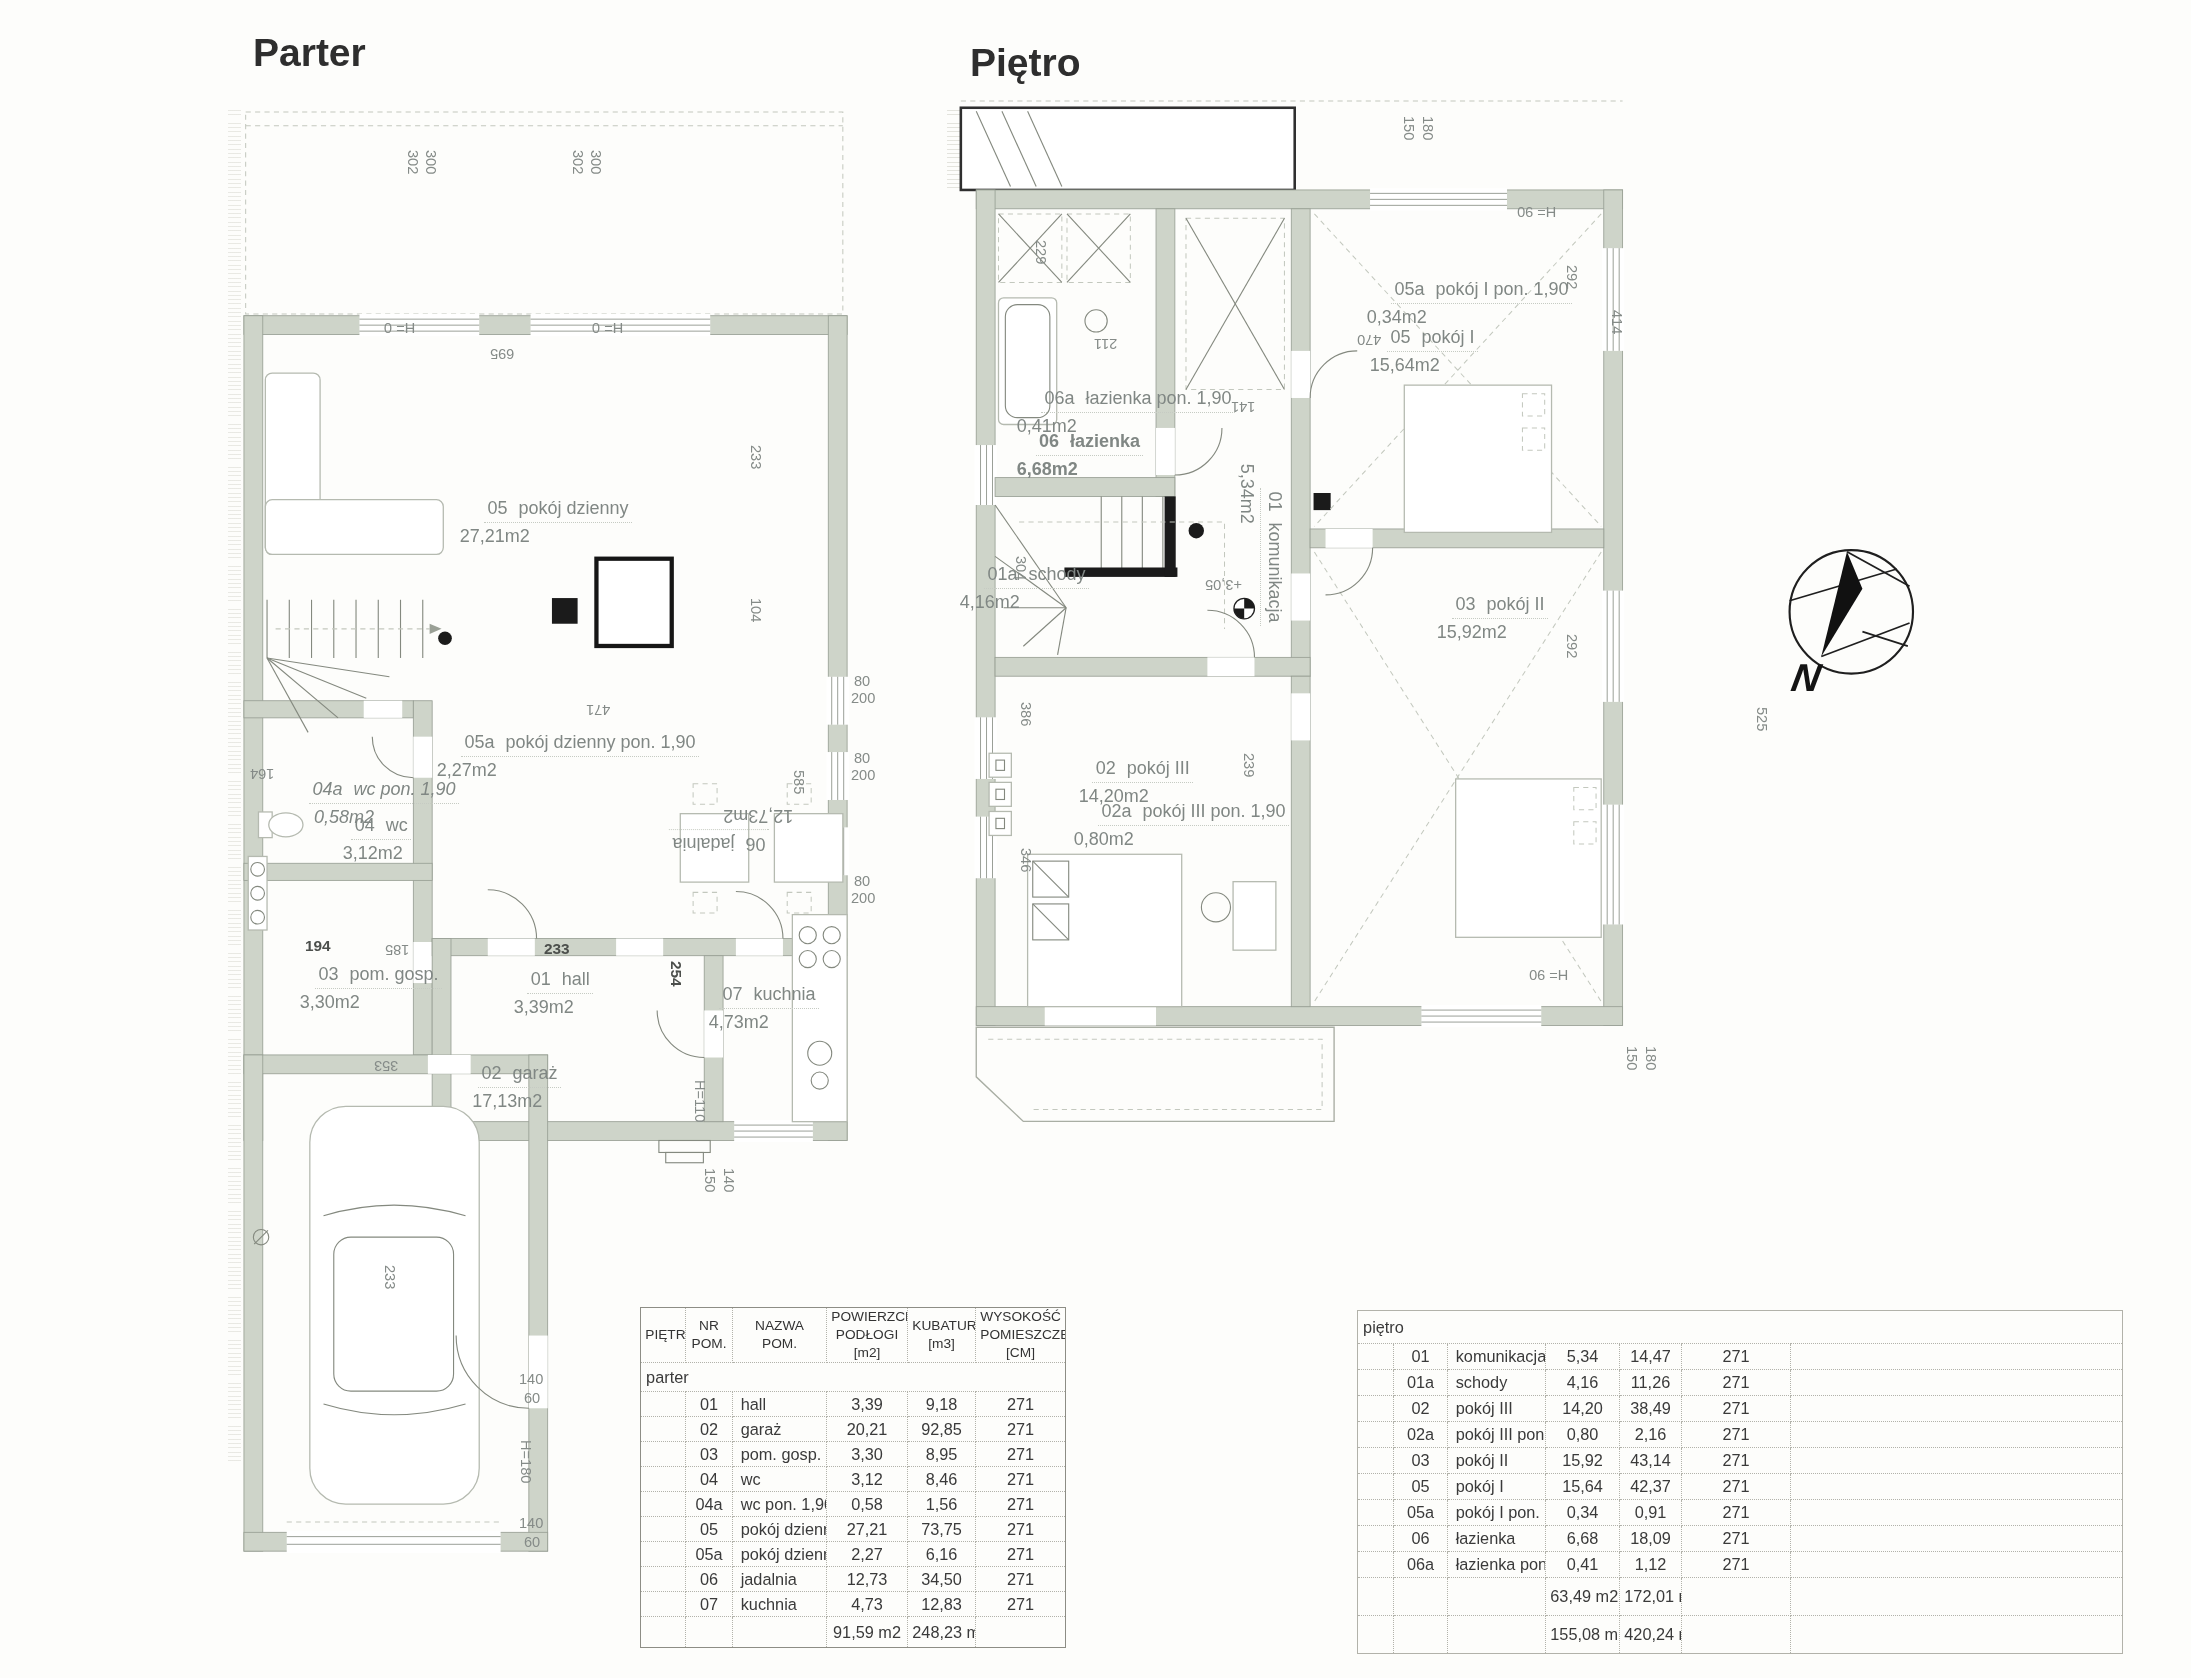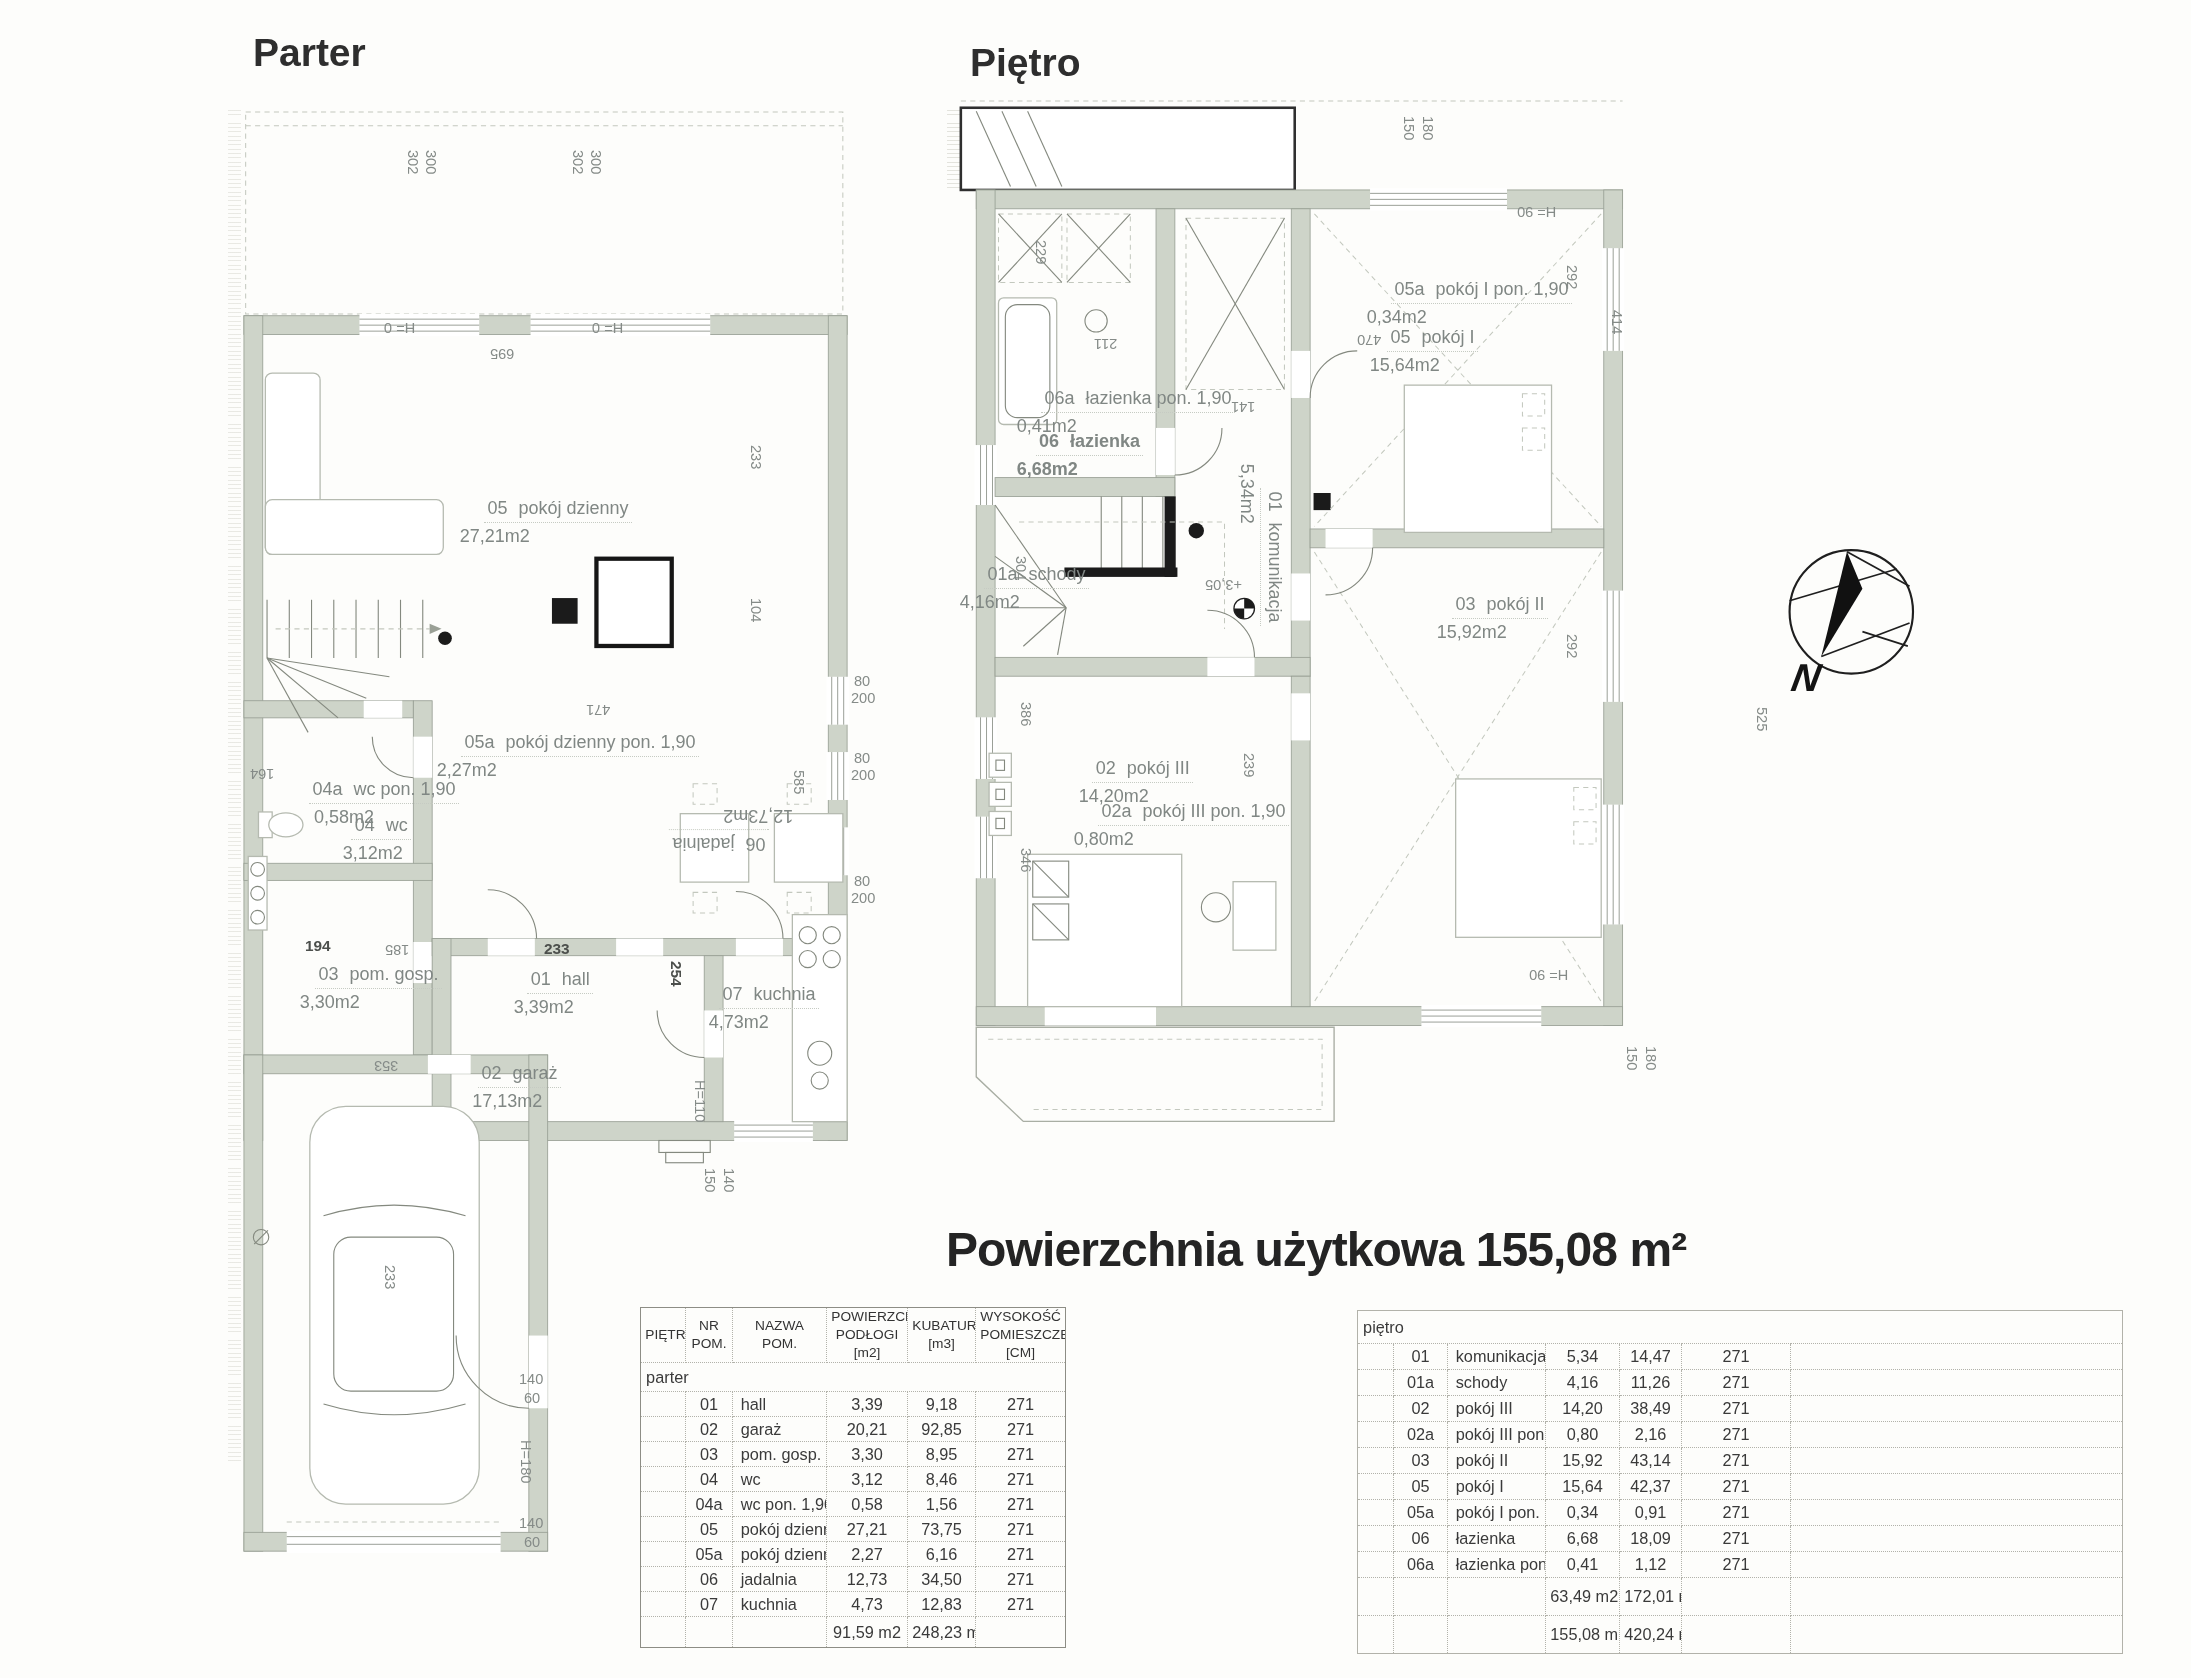--- a/index.html
+++ b/index.html
@@ -36,21 +36,20 @@
   .blk{fill:#1b1b1b;stroke:none;}
   .winl{stroke:#8a9086;stroke-width:1;}
 </style>
 </head>
 <body>
 
 <div id="canvas">
 
   <div class="fptitle" style="left:253px;top:31px;">Parter</div>
   <div class="fptitle" style="left:970px;top:41px;">Piętro</div>
-  <div class="main-title" style="left:946px;top:1222px;">Powierzchnia użytkowa 155,08 m²</div>
 
   <div class="hatch" style="left:228px;top:110px;width:13px;height:1356px;opacity:.55;"></div>
   <div class="hatch" style="left:947px;top:110px;width:13px;height:81px;opacity:.7;"></div>
 
   <svg class="abs" style="left:214px;top:86px;" width="693" height="1481" viewBox="0 0 810 1730">
 
     <rect class="dsh" x="37" y="30" width="698" height="236"></rect>
     <line class="dsh" x1="37" y1="46" x2="735" y2="46"></line>
 
     <rect class="w" x="35" y="268" width="705" height="22"></rect>
@@ -349,21 +348,21 @@
   <div class="compass-n" style="left:1792px;top:656px;">N</div>
 
   <div class="rlabel" style="left:458px;top:495px;">
     <div class="l1"><span class="code">05</span><span>pokój dzienny</span></div>
     <div class="l2">27,21m2</div>
   </div>
   <div class="rlabel" style="left:435px;top:729px;">
     <div class="l1"><span class="code">05a</span><span>pokój dzienny pon. 1,90</span></div>
     <div class="l2">2,27m2</div>
   </div>
-  <div class="rlabel" style="left:283px;top:776px;">
+  <div class="rlabel" style="left:283px;top:776px;font-style:italic;">
     <div class="l1"><span class="code">04a</span><span>wc pon. 1,90</span></div>
     <div class="l2" style="padding-left:31px;">0,58m2</div>
   </div>
   <div class="rlabel" style="left:341px;top:812px;">
     <div class="l1" style="margin-left:10.3px;"><span class="code">04</span><span>wc</span></div>
     <div class="l2">3,12m2</div>
   </div>
   <div class="rlabel" style="left:298px;top:961px;">
     <div class="l1" style="margin-left:17px;"><span class="code">03</span><span>pom. gosp.</span></div>
     <div class="l2">3,30m2</div>

